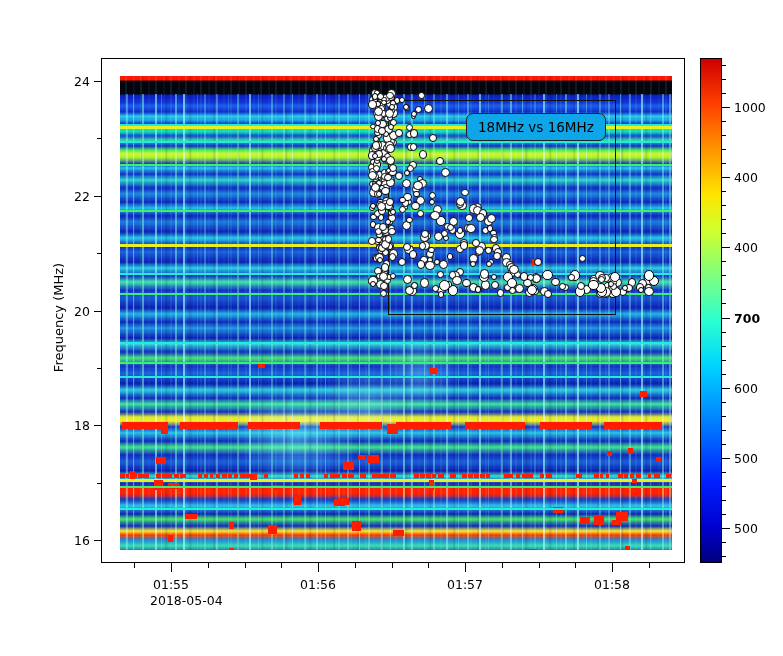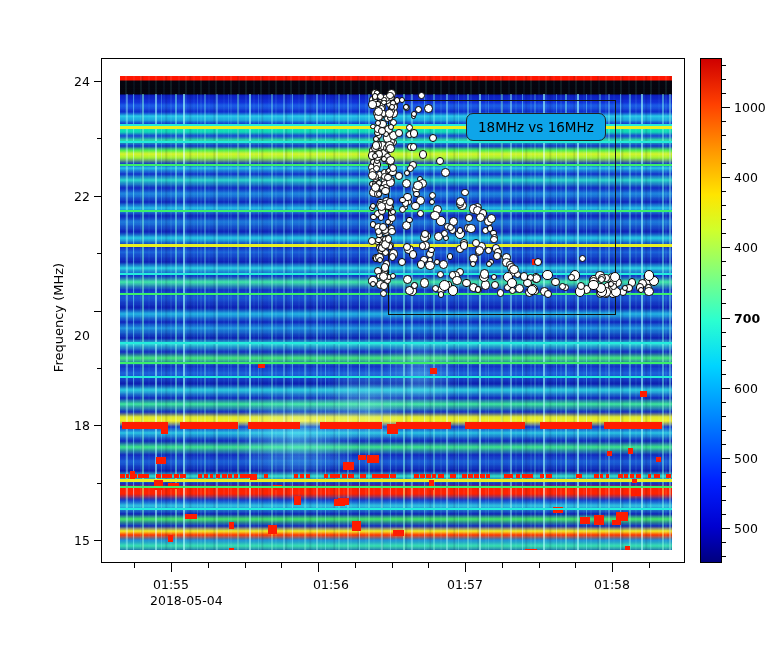--- a/index.html
+++ b/index.html
@@ -795,41 +795,41 @@
       <div class="pt" style="left: 326.6px; top: 147.6px; width: 7.4px; height: 7.4px;"></div>
       <div class="pt" style="left: 367.4px; top: 138.1px; width: 9.1px; height: 9.1px;"></div>
       <div class="pt" style="left: 289.9px; top: 67.3px; width: 7.3px; height: 7.3px;"></div>
       <div class="pt" style="left: 309px; top: 58.2px; width: 8.2px; height: 8.2px;"></div>
     </div>
 
   <div id="annotation-box">18MHz vs 16MHz</div>
 
   <div id="y-axis-group">
       <div class="ytick-major" style="top: 540.045px;"></div>
-      <div class="ylabel-txt" style="top: 540.045px;">15</div>
+      <div class="ylabel-txt" style="top: 540.045px;">16</div>
       <div class="ytick-major" style="top: 425.273px;"></div>
       <div class="ylabel-txt" style="top: 425.273px;">18</div>
       <div class="ytick-major" style="top: 310.5px;"></div>
-      <div class="ylabel-txt" style="top: 310.5px; margin-top: 24px;">20</div>
+      <div class="ylabel-txt" style="top: 310.5px;">20</div>
       <div class="ytick-major" style="top: 195.727px;"></div>
       <div class="ylabel-txt" style="top: 195.727px;">22</div>
       <div class="ytick-major" style="top: 80.9545px;"></div>
       <div class="ylabel-txt" style="top: 80.9545px;">24</div>
       <div class="ytick-minor" style="top: 482.659px;"></div>
       <div class="ytick-minor" style="top: 367.886px;"></div>
       <div class="ytick-minor" style="top: 253.114px;"></div>
       <div class="ytick-minor" style="top: 138.341px;"></div>
     </div>
   <div id="ylabel-axis">Frequency (MHz)</div>
 
   <div id="x-axis-group">
       <div class="xtick-major" style="left: 171px;"></div>
       <div class="xlabel-txt" style="left: 171px;">01:55</div>
       <div class="xtick-major" style="left: 318px;"></div>
-      <div class="xlabel-txt" style="left: 331px;">01:56</div>
+      <div class="xlabel-txt" style="left: 318px;">01:56</div>
       <div class="xtick-major" style="left: 465px;"></div>
       <div class="xlabel-txt" style="left: 465px;">01:57</div>
       <div class="xtick-major" style="left: 612px;"></div>
       <div class="xlabel-txt" style="left: 612px;">01:58</div>
       <div class="xtick-minor" style="left: 134.3px;"></div>
       <div class="xtick-minor" style="left: 207.8px;"></div>
       <div class="xtick-minor" style="left: 244.5px;"></div>
       <div class="xtick-minor" style="left: 281.3px;"></div>
       <div class="xtick-minor" style="left: 354.8px;"></div>
       <div class="xtick-minor" style="left: 391.5px;"></div>

